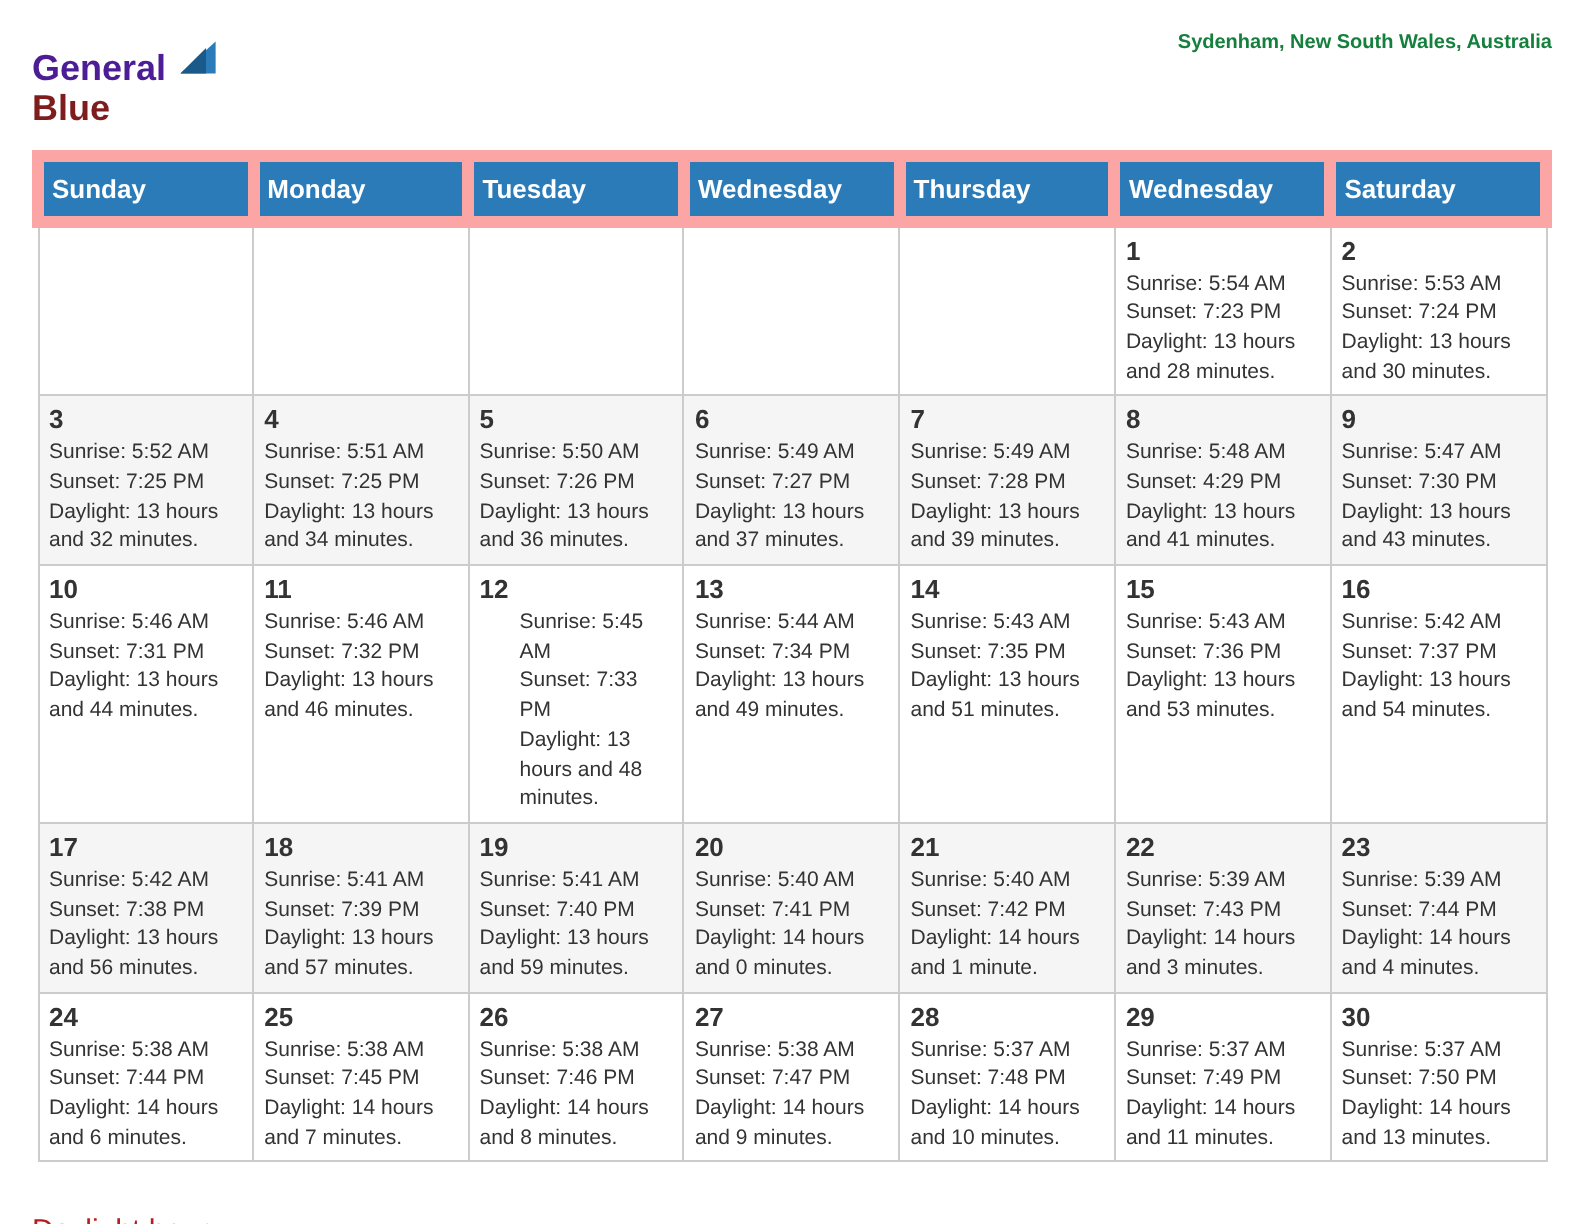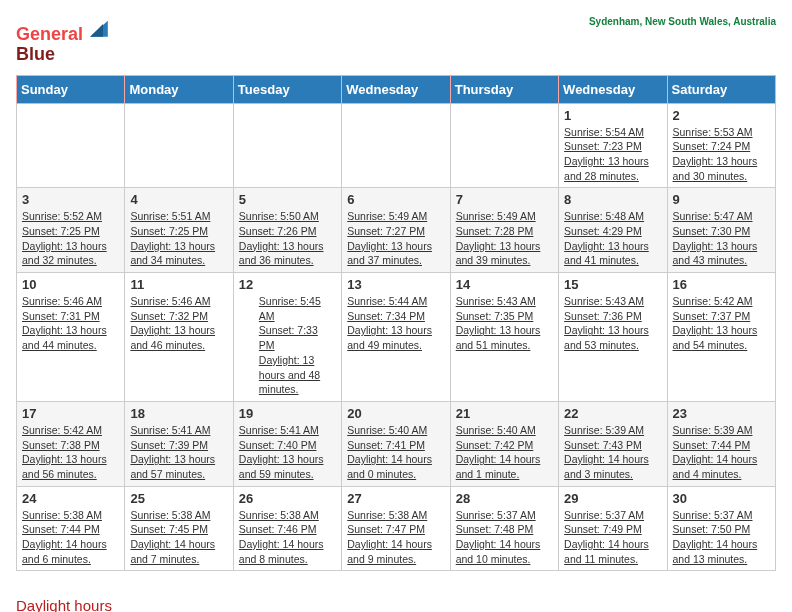--- a/index.html
+++ b/index.html
@@ -19,21 +19,21 @@
     .logo {
       display: flex;
       align-items: center;
     }
     .logo-text {
       line-height: 1.1;
     }
     .logo-general {
       font-size: 18px;
       font-weight: bold;
-      color: #ef4444;
+      color: #4c1d95;
     }
     .logo-blue {
       font-size: 18px;
       font-weight: bold;
       color: #7f1d1d;
     }
     .logo-icon {
       width: 24px;
       height: 24px;
       margin-left: 4px;
@@ -56,21 +56,21 @@
       border-collapse: collapse;
       font-size: 11px;
     }
     .calendar th {
       background: #2b7bb9;
       color: #fff;
       padding: 6px 4px;
       text-align: left;
       font-size: 13px;
       font-weight: bold;
-      border: 1px solid #fca5a5;
+      border: 6px solid #fca5a5;
     }
     .calendar td {
       border: 1px solid #ccc;
       vertical-align: top;
       padding: 4px 5px;
       width: 108px;
       min-height: 80px;
       background: #fff;
     }
     .calendar tr:nth-child(even) td {
@@ -83,21 +83,20 @@
       font-size: 13px;
       font-weight: bold;
       color: #333;
       display: block;
       margin-bottom: 2px;
     }
     .day-info {
       font-size: 10.5px;
       color: #333;
       line-height: 1.4;
-      text-decoration: underline;
     }
     .empty-cell {
       background: #fff !important;
     }
     .footer {
       margin-top: 26px;
       font-size: 15px;
       color: #b91c1c;
     }
   </style>

